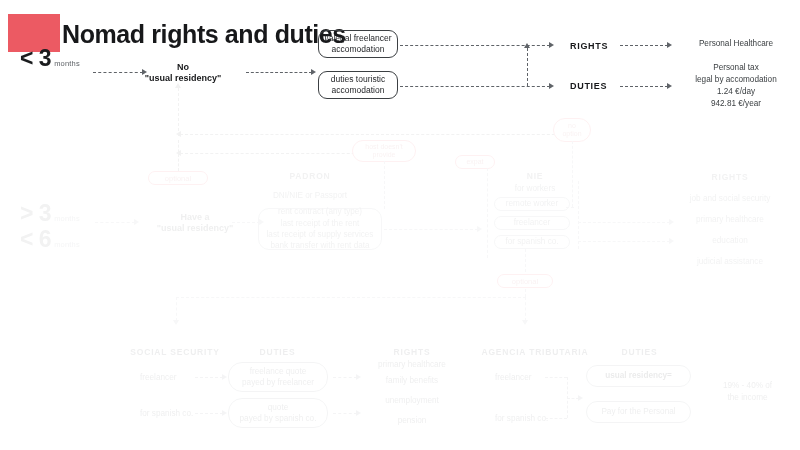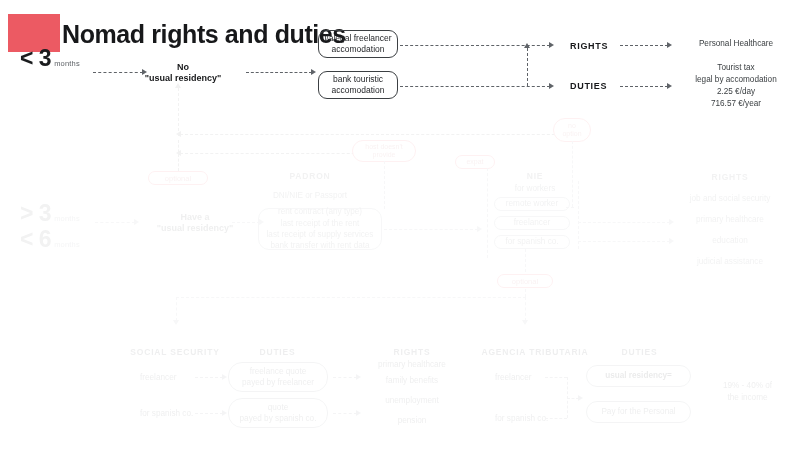--- a/index.html
+++ b/index.html
@@ -111,21 +111,21 @@
     <div class="abs arr arr-r" style="left:311px;top:69px;"></div>
 
     <div class="abs box" style="left:318px;top:30px;width:80px;height:28px;">
       <div>
         <div class="t">i/alegal freelancer</div>
         <div class="t">accomodation</div>
       </div>
     </div>
     <div class="abs box" style="left:318px;top:71px;width:80px;height:28px;">
       <div>
-        <div class="t">bank touristic</div>
+        <div class="t">duties touristic</div>
         <div class="t">accomodation</div>
       </div>
     </div>
 
     <div class="abs hline" style="left:400px;top:45px;width:150px;"></div>
     <div class="abs arr arr-r" style="left:549px;top:42px;"></div>
 
     <div class="abs hline" style="left:400px;top:86px;width:150px;"></div>
     <div class="abs arr arr-r" style="left:549px;top:83px;"></div>
 
@@ -136,24 +136,24 @@
     <div class="abs lbl-b t" style="left:570px;top:81px;">DUTIES</div>
 
     <div class="abs hline" style="left:620px;top:45px;width:48px;"></div>
     <div class="abs arr arr-r" style="left:667px;top:42px;"></div>
 
     <div class="abs hline" style="left:620px;top:86px;width:48px;"></div>
     <div class="abs arr arr-r" style="left:667px;top:83px;"></div>
 
     <div class="abs note t" style="left:676px;top:38px;width:120px;">Personal Healthcare</div>
     <div class="abs note" style="left:676px;top:62px;width:120px;">
-      <div class="t">Tourist tax</div>
+      <div class="t">Personal tax</div>
       <div class="t">legal by accomodation</div>
-      <div class="t">2.25 €/day</div>
-      <div class="t">716.57 €/year</div>
+      <div class="t">1.24 €/day</div>
+      <div class="t">942.81 €/year</div>
     </div>
   </div>
 
   <div class="tier-ghost">
 
     <div class="abs vline" style="left:178px;top:88px;height:48px;"></div>
     <div class="abs arr arr-u" style="left:175px;top:83px;"></div>
 
     <div class="abs hline" style="left:180px;top:134px;width:400px;"></div>
     <div class="abs arr arr-l" style="left:176px;top:131px;"></div>

